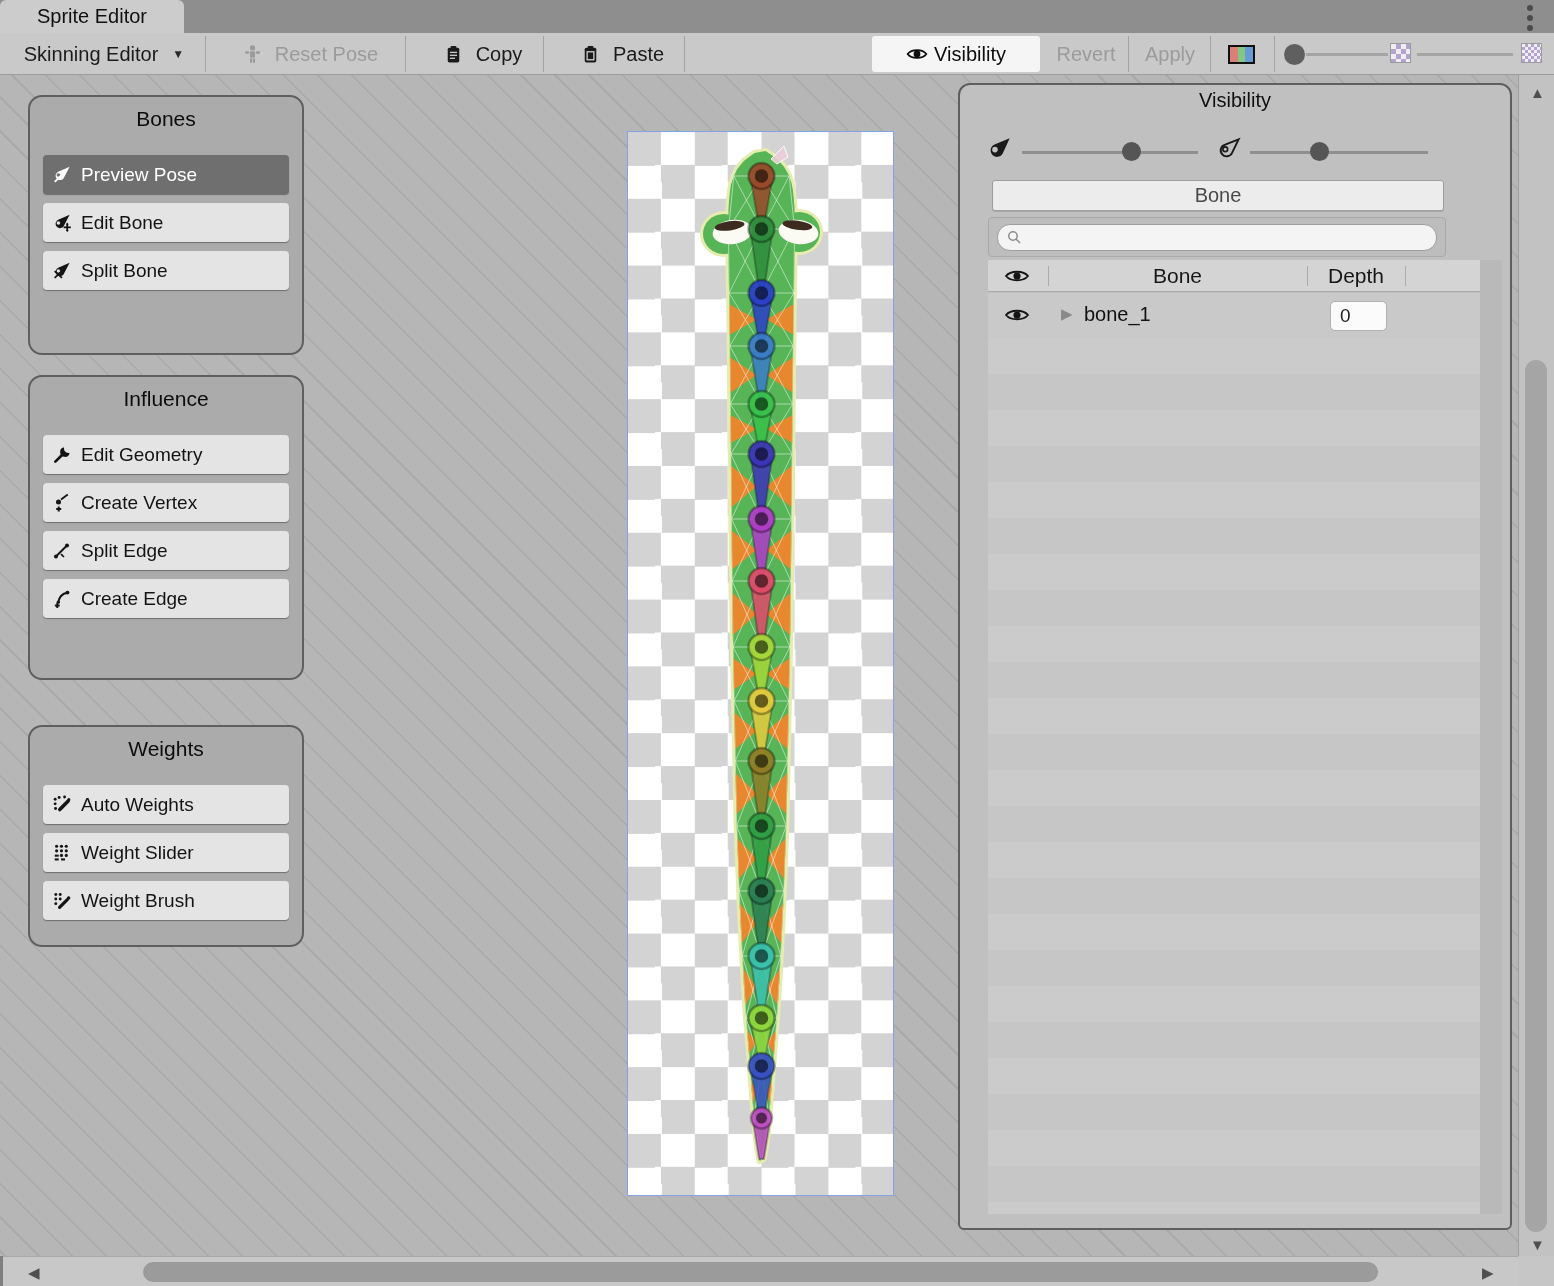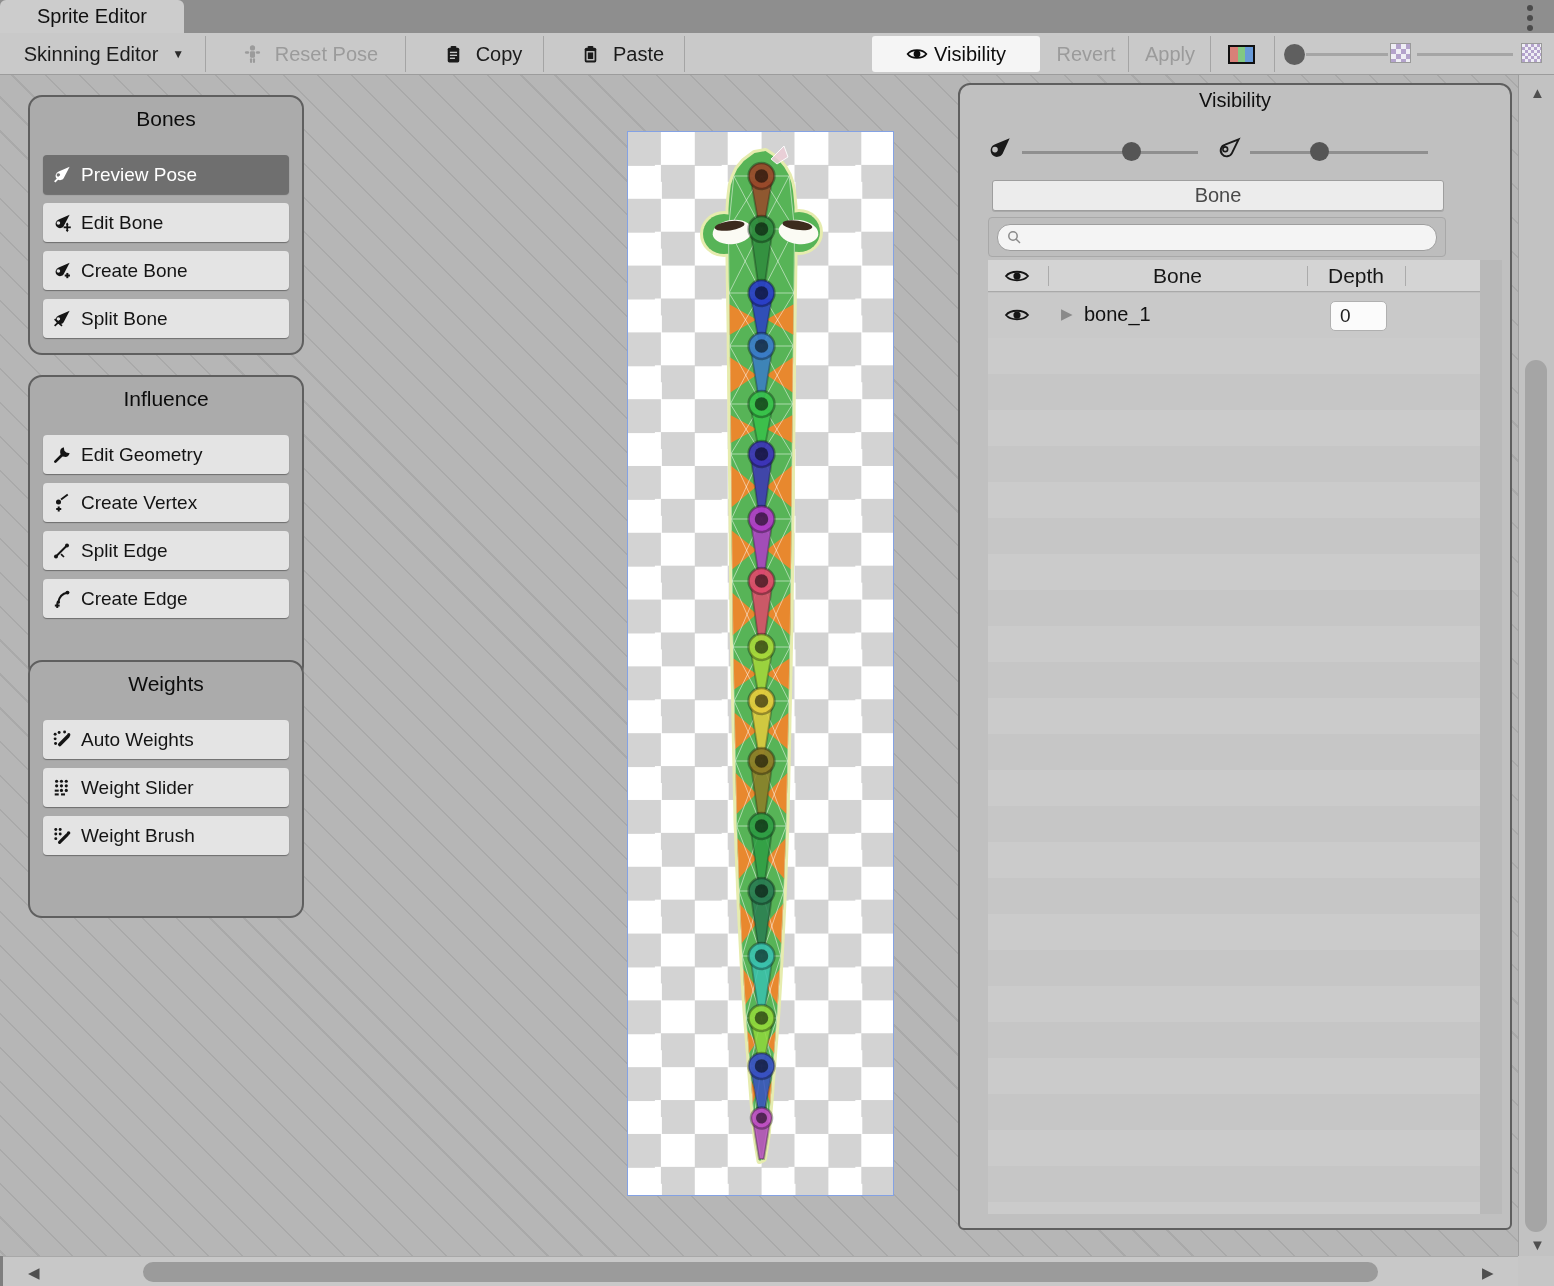--- a/index.html
+++ b/index.html
@@ -206,30 +206,20 @@
               <line x1="14.5" y1="11.2" x2="14.5" y2="18"></line>
               <line x1="11.1" y1="14.6" x2="17.9" y2="14.6"></line>
             </g>
           <path d="M14.5 10 l1.4 2 h-2.8 Z M14.5 19.2 l1.4 -2 h-2.8 Z" fill="currentColor"></path>
         </svg>
         <span>Edit Bone</span>
       </button>
       <button class="tbtn">
         <svg width="21" height="21" viewBox="0 0 20 20">
           <path d="M16.8 2.6 L6.4 7.2 A4.2 4.2 0 1 0 11.6 12.6 Z M6.1 8.7 a1.7 1.7 0 1 0 0 3.4 a1.7 1.7 0 1 0 0 -3.4 Z" fill="currentColor" fill-rule="evenodd"></path>
-          <g stroke="currentColor" stroke-width="1.9">
-              <line x1="14.6" y1="12.3" x2="14.6" y2="17.3"></line>
-              <line x1="12.1" y1="14.8" x2="17.1" y2="14.8"></line>
-            </g>
-        </svg>
-        <span>Create Bone</span>
-      </button>
-      <button class="tbtn">
-        <svg width="21" height="21" viewBox="0 0 20 20">
-          <path d="M16.8 2.6 L6.4 7.2 A4.2 4.2 0 1 0 11.6 12.6 Z M6.1 8.7 a1.7 1.7 0 1 0 0 3.4 a1.7 1.7 0 1 0 0 -3.4 Z" fill="currentColor" fill-rule="evenodd"></path>
           <g stroke="currentColor" stroke-width="1.6">
               <line x1="2.5" y1="17" x2="9.5" y2="10.5"></line>
               <line x1="2.5" y1="10.5" x2="9.5" y2="17"></line>
             </g>
         </svg>
         <span>Split Bone</span>
       </button>
     </div>
   </div>
 
@@ -271,21 +261,21 @@
           <g stroke="currentColor" stroke-width="1.9">
               <line x1="5" y1="14.4" x2="5" y2="19"></line>
               <line x1="2.7" y1="16.7" x2="7.3" y2="16.7"></line>
             </g>
         </svg>
         <span>Create Edge</span>
       </button>
     </div>
   </div>
 
-  <div class="tpanel" style="top:660px;height:258px;">
+  <div class="tpanel" style="top:725px;height:222px;">
     <div class="tpanel-title">Weights</div>
     <div class="tbtns">
       <button class="tbtn">
         <svg width="21" height="21" viewBox="0 0 20 20">
           <g fill="currentColor">
               <circle cx="3" cy="5" r="1.4"></circle>
               <circle cx="3" cy="9.4" r="1.4"></circle>
               <circle cx="3.4" cy="13.8" r="1.4"></circle>
               <circle cx="6.8" cy="3.4" r="1.4"></circle>
               <circle cx="12" cy="2.8" r="1.4"></circle>

